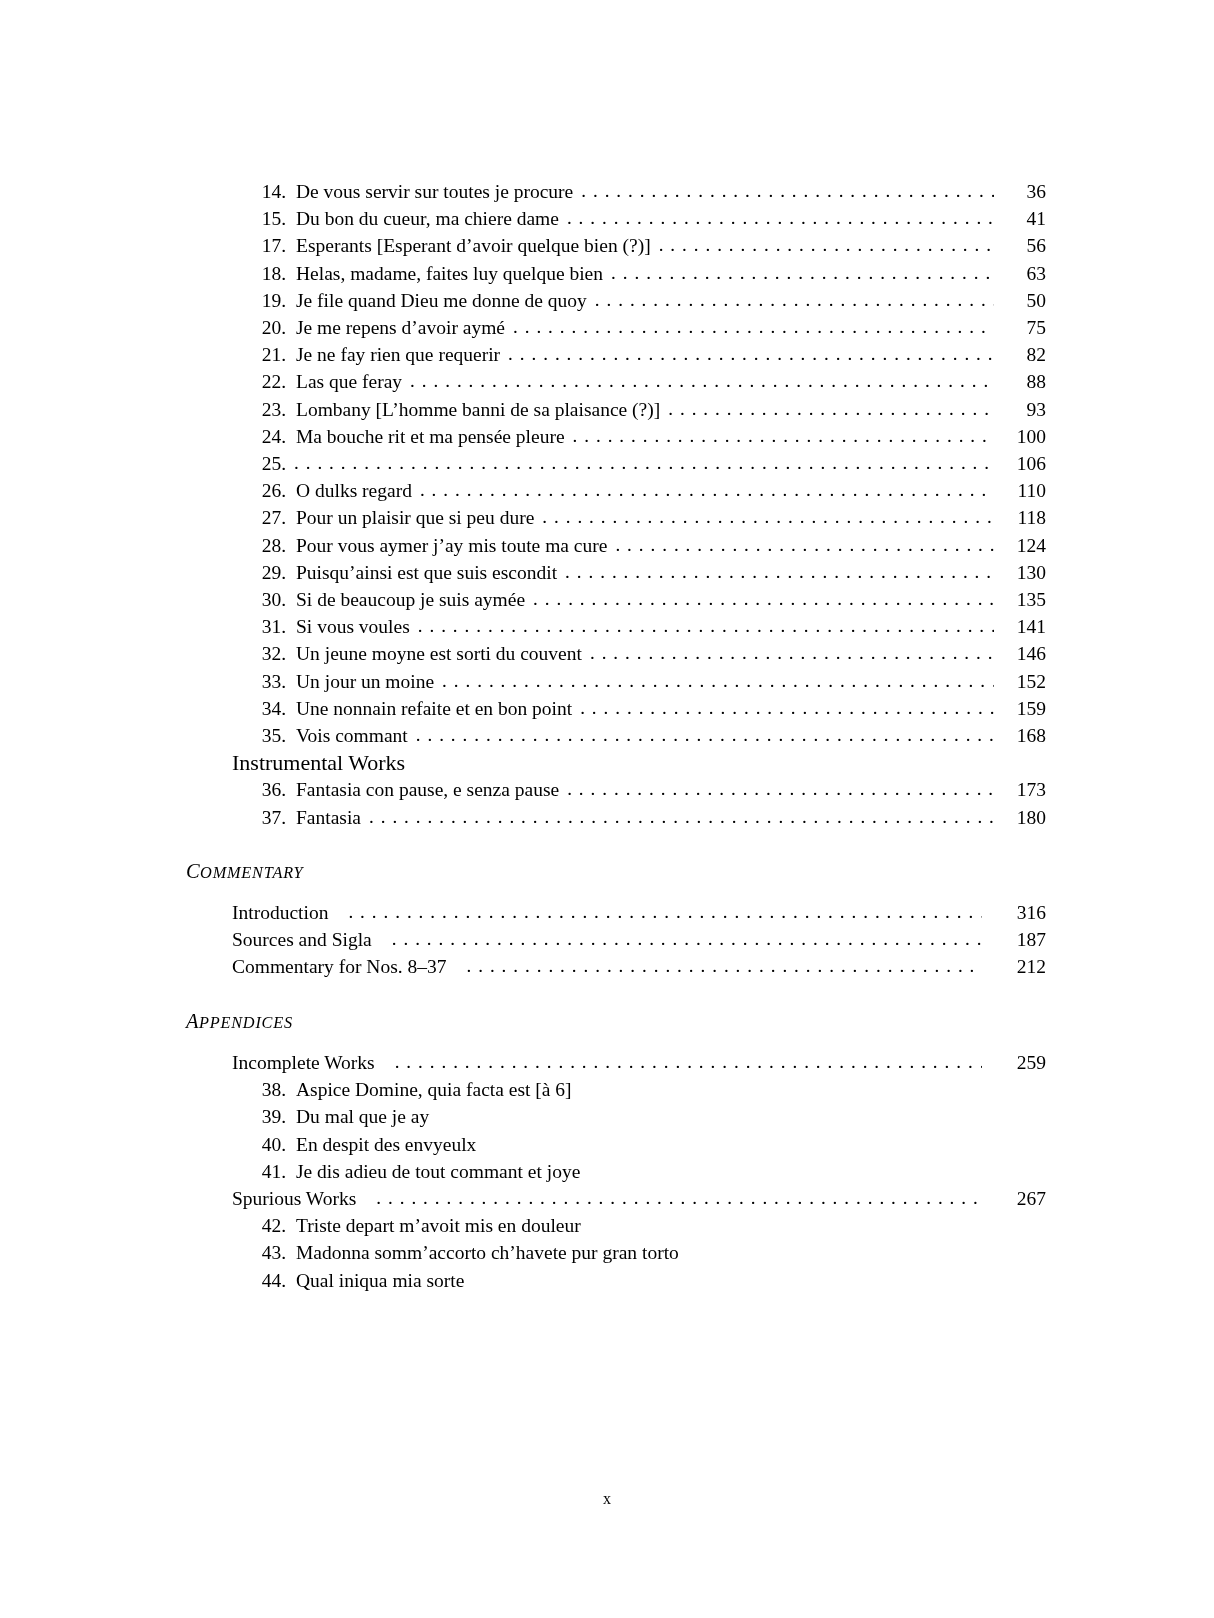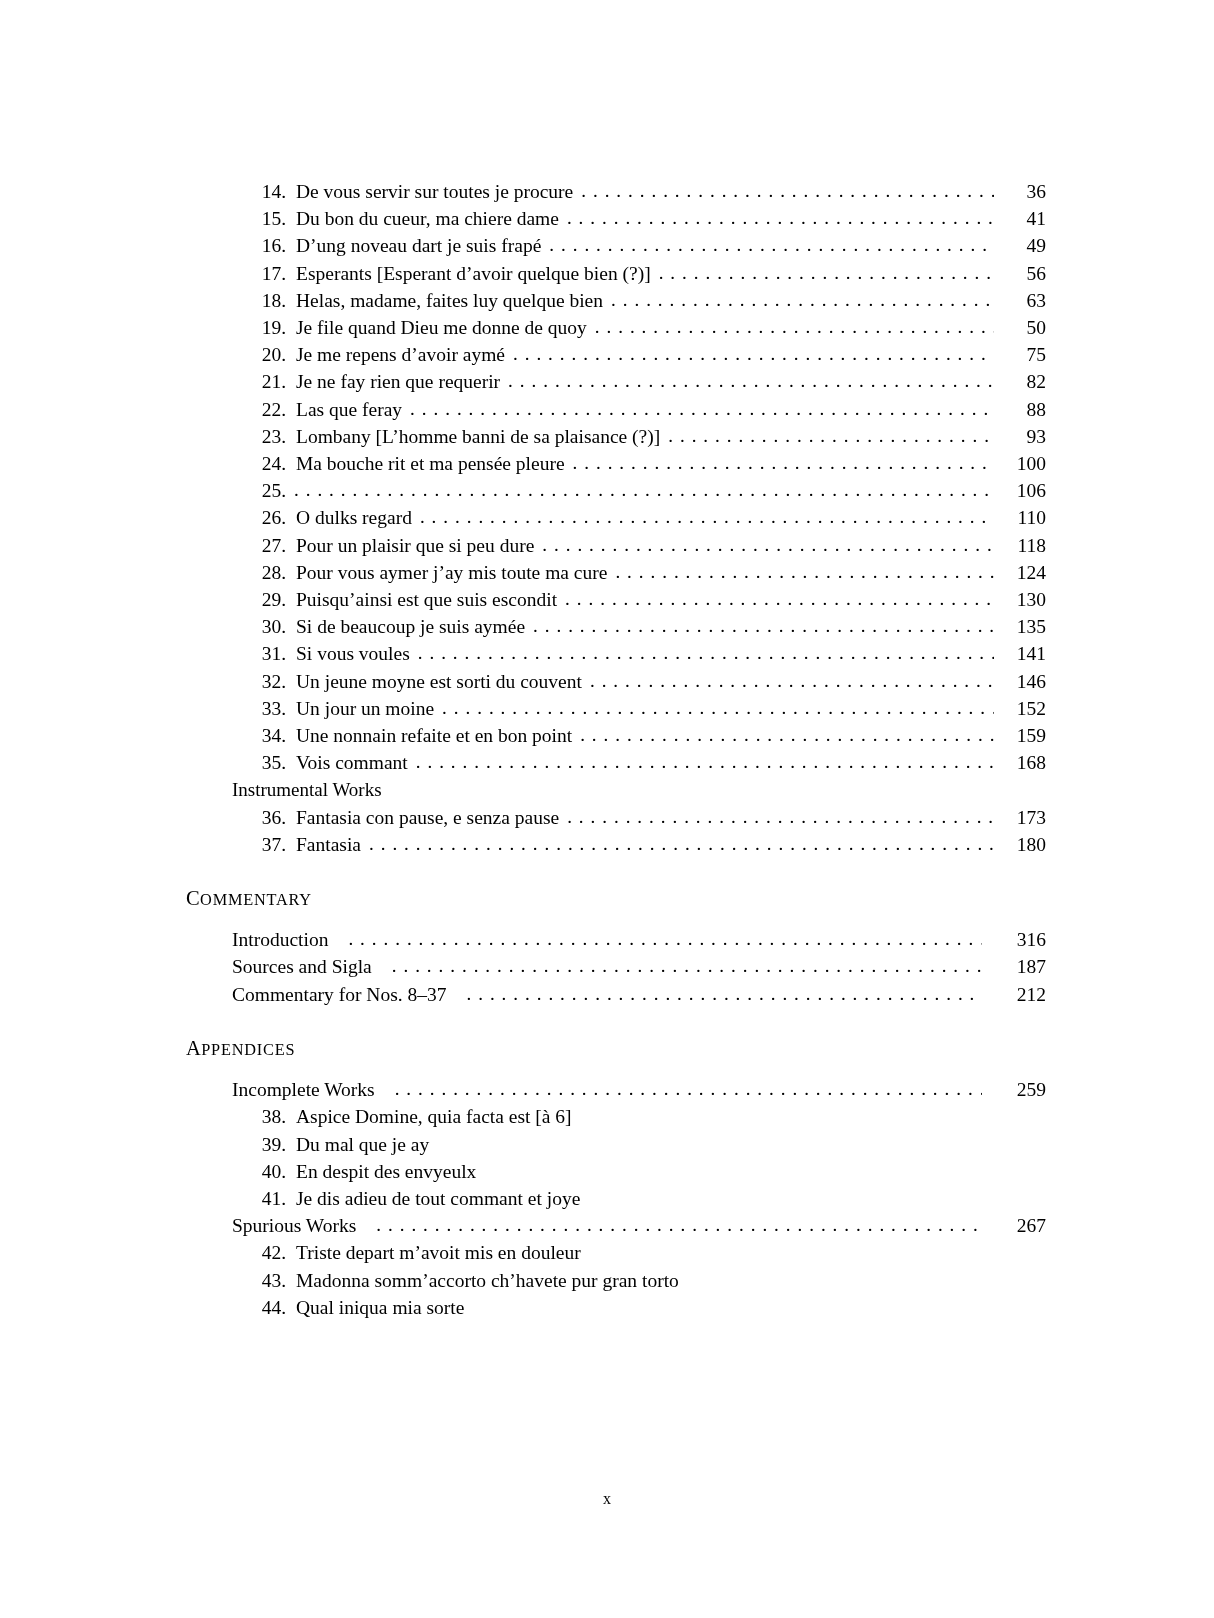--- a/index.html
+++ b/index.html
@@ -69,26 +69,27 @@
   
   .lvl-item { margin-left: 58px; }
   .lvl-sub  { margin-left: 46px; gap: 12px; }
   .lvl-head { margin-left: 46px; }
   .lvl-sect { margin-left: 0px; }
 
   .section-head {
     font-size: 19.5px;
     line-height: 27.2px;
     letter-spacing: 0.4px;
+    font-style: italic;
   }
   .smallcaps-first { font-size: 20.5px; }
   .smallcaps-rest { font-size: 16.3px; letter-spacing: 0.8px; }
 
   .plainline {
-    font-size: 19px;
+    font-size: 22px;
     line-height: 27.2px;
     white-space: nowrap;
     display: flex;
     align-items: flex-start;
   }
   .spacer-lg { height: 27px; }
   .spacer-sm { height: 13px; }
 
   .folio {
     position: absolute;
@@ -115,26 +116,20 @@
         <span class="pg">36</span>
       </div>
 
       <div class="toc-line lvl-item">
         <span class="num">15</span>
         <span class="title">Du bon du cueur, ma chiere dame</span>
         <span class="leader"></span>
         <span class="pg">41</span>
       </div>
 
-      <div class="toc-line lvl-item">
-        <span class="num">16</span>
-        <span class="title">D’ung noveau dart je suis frapé</span>
-        <span class="leader"></span>
-        <span class="pg">49</span>
-      </div>
 
       <div class="toc-line lvl-item">
         <span class="num">17</span>
         <span class="title">Esperants [Esperant d’avoir quelque bien (?)]</span>
         <span class="leader"></span>
         <span class="pg">56</span>
       </div>
 
       <div class="toc-line lvl-item">
         <span class="num">18</span>

